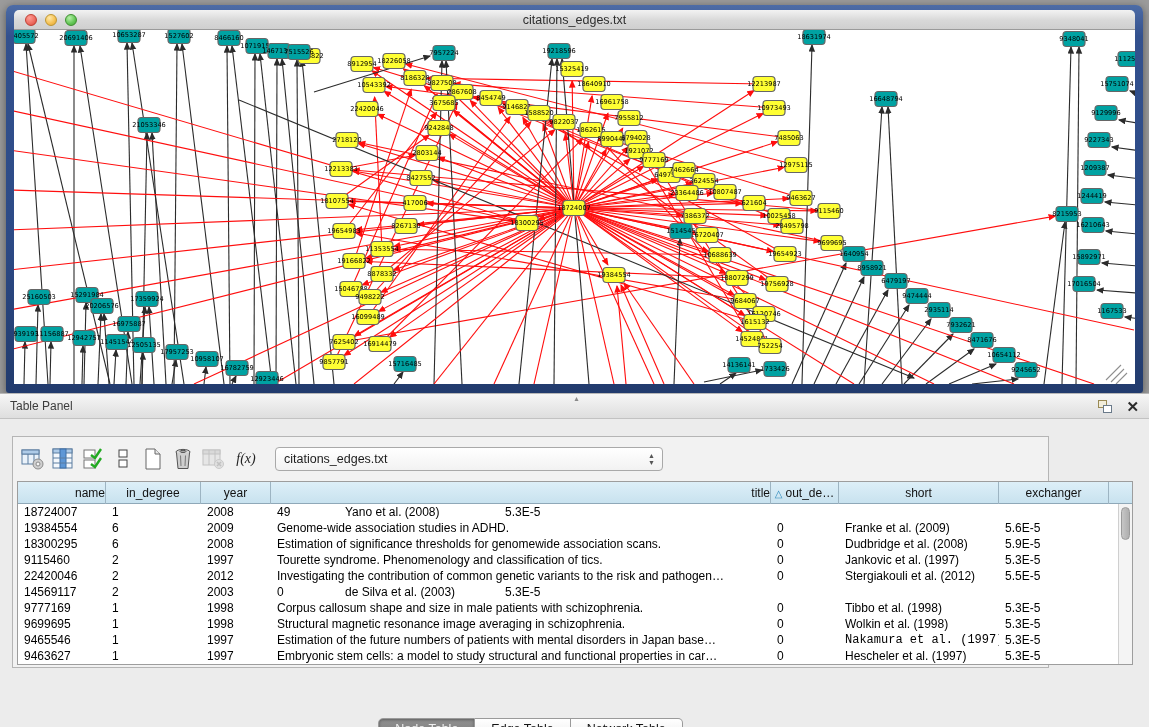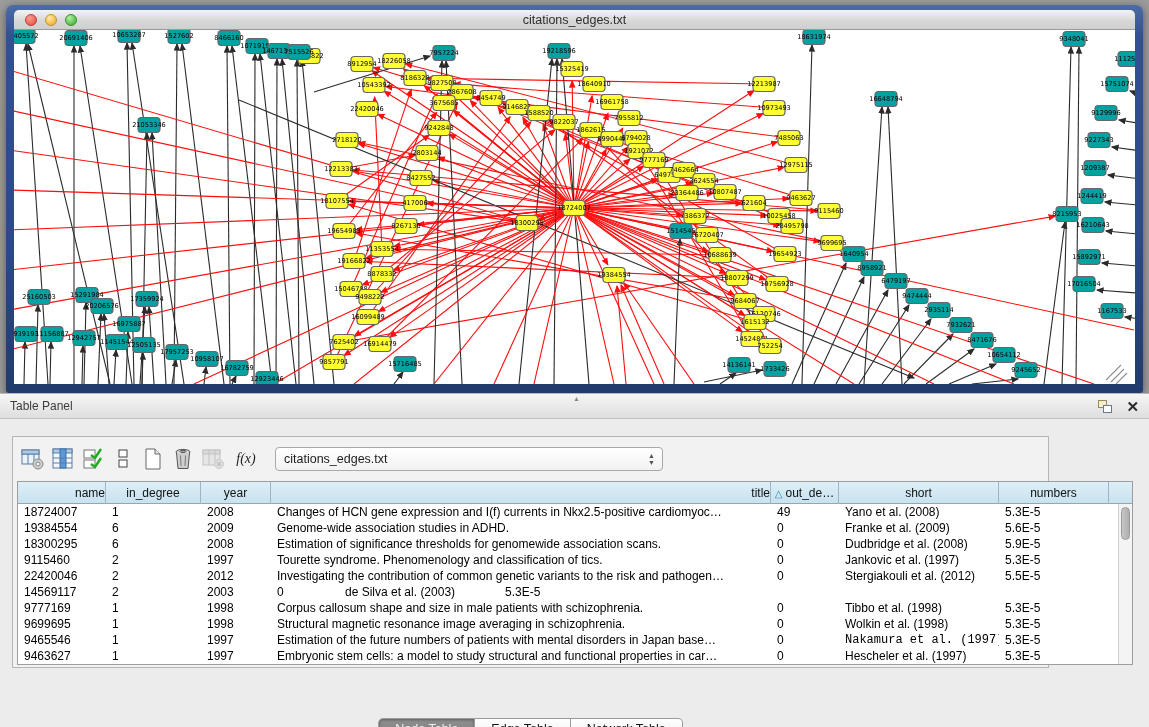--- a/index.html
+++ b/index.html
@@ -892,29 +892,28 @@
               <span>title</span>
             </div>
             <div class="th" style="width: 68px;">
               <span class="sort-tri">△</span>
               <span>out_de…</span>
             </div>
             <div class="th" style="width: 160px;">
               <span>short</span>
             </div>
             <div class="th" style="width: 110px;">
-              <span>numbers</span>
+              <span>exchanger</span>
             </div>
           </div>
         <div id="tbody">
             <div class="tr">
               <div class="td" style="width: 88px;">18724007</div>
               <div class="td" style="width: 95px;">1</div>
               <div class="td" style="width: 70px;">2008</div>
-              <div class="td" style="width: 500px;">Changes of HCN gene expression and I(f) currents in Nkx2.5-positive cardiomyoc…</div>
               <div class="td" style="width: 68px;">49</div>
               <div class="td" style="width: 160px;">Yano et al. (2008)</div>
               <div class="td" style="width: 110px;">5.3E-5</div>
             </div>
             <div class="tr">
               <div class="td" style="width: 88px;">19384554</div>
               <div class="td" style="width: 95px;">6</div>
               <div class="td" style="width: 70px;">2009</div>
               <div class="td" style="width: 500px;">Genome-wide association studies in ADHD.</div>
               <div class="td" style="width: 68px;">0</div>

